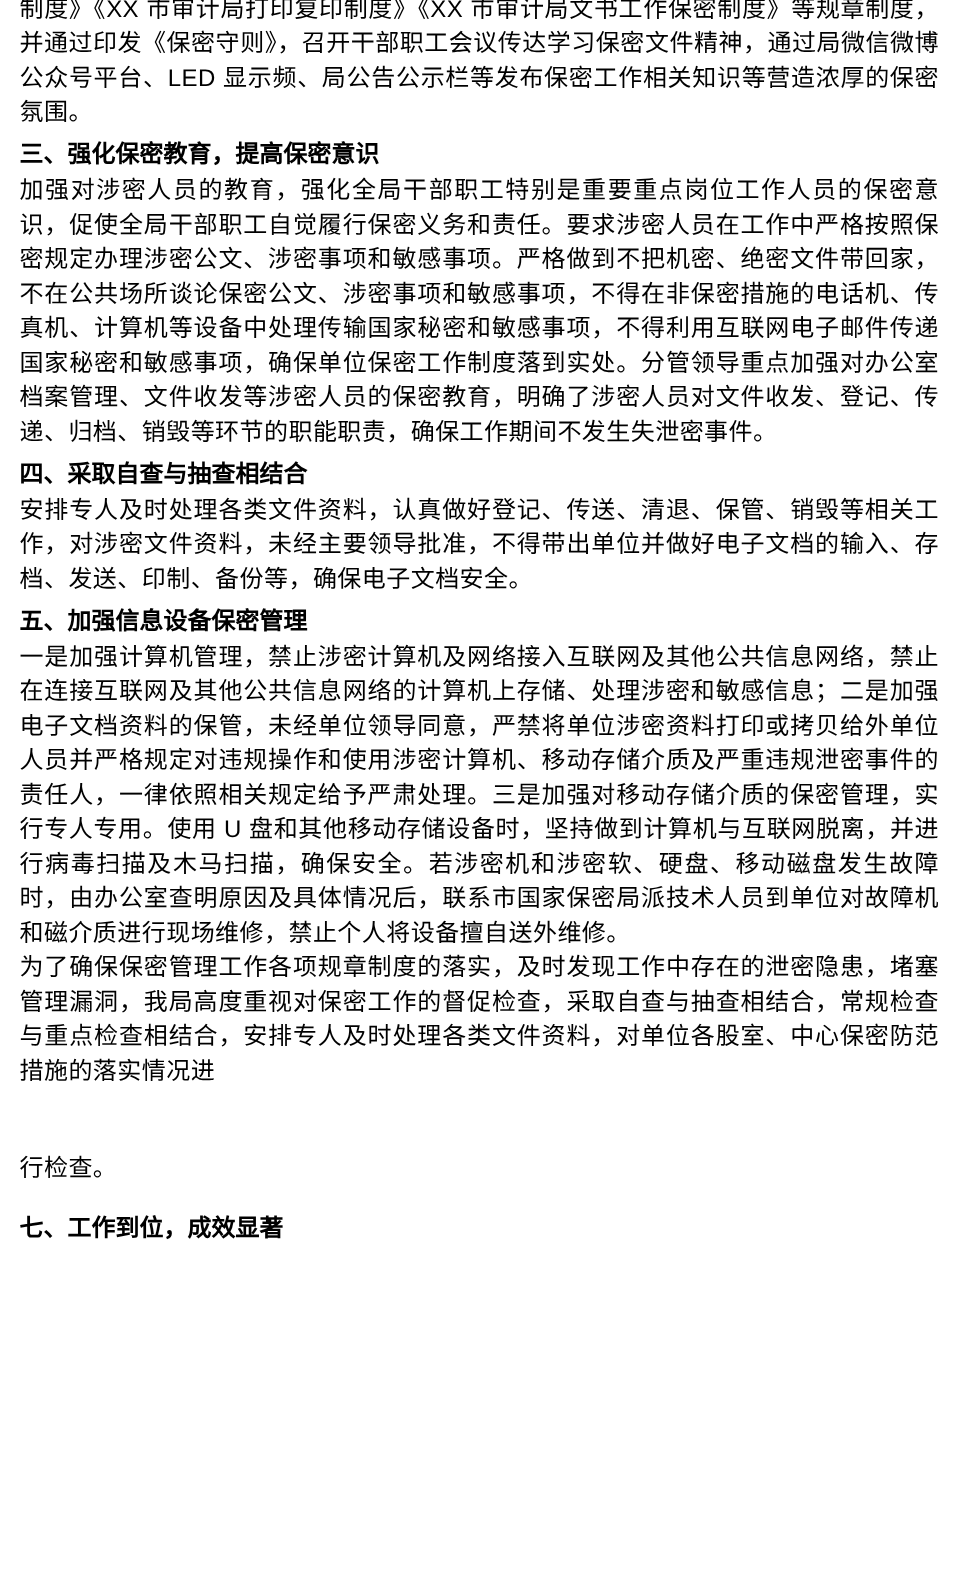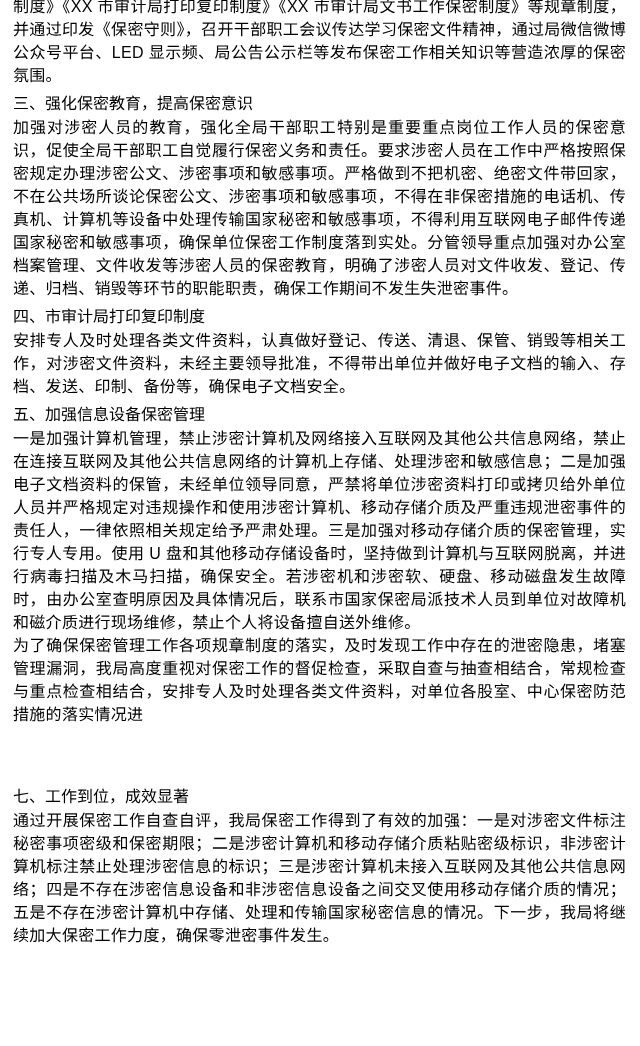--- a/index.html
+++ b/index.html
@@ -19,42 +19,42 @@
   }
   .doc .para,
   .doc .heading {
     font-size: 16px;
     line-height: 23px;
     text-align: justify;
     text-justify: inter-ideograph;
     word-break: break-all;
   }
   .doc .heading {
-    font-weight: 400;
+    font-weight: 700;
     margin-top: 5px;
     margin-bottom: 1px;
   }
   .doc .para {
     font-weight: 400;
     letter-spacing: 0.3px;
   }
   .gap-large { height: 42px; }
   .gap-small { height: 12px; }
 </style>
 </head>
 <body style="background: rgb(255, 255, 255); color: rgb(0, 0, 0);">
 
 <main class="doc">
   <div id="sections">
       <p class="para">制度》《XX 市审计局打印复印制度》《XX 市审计局文书工作保密制度》等规章制度，并通过印发《保密守则》，召开干部职工会议传达学习保密文件精神，通过局微信微博公众号平台、LED 显示频、局公告公示栏等发布保密工作相关知识等营造浓厚的保密氛围。</p>
       <h2 class="heading">三、强化保密教育，提高保密意识</h2>
       <p class="para">加强对涉密人员的教育，强化全局干部职工特别是重要重点岗位工作人员的保密意识，促使全局干部职工自觉履行保密义务和责任。要求涉密人员在工作中严格按照保密规定办理涉密公文、涉密事项和敏感事项。严格做到不把机密、绝密文件带回家，不在公共场所谈论保密公文、涉密事项和敏感事项，不得在非保密措施的电话机、传真机、计算机等设备中处理传输国家秘密和敏感事项，不得利用互联网电子邮件传递国家秘密和敏感事项，确保单位保密工作制度落到实处。分管领导重点加强对办公室档案管理、文件收发等涉密人员的保密教育，明确了涉密人员对文件收发、登记、传递、归档、销毁等环节的职能职责，确保工作期间不发生失泄密事件。</p>
-      <h2 class="heading">四、市审计局打印复印制度</h2>
+      <h2 class="heading">四、采取自查与抽查相结合</h2>
       <p class="para">安排专人及时处理各类文件资料，认真做好登记、传送、清退、保管、销毁等相关工作，对涉密文件资料，未经主要领导批准，不得带出单位并做好电子文档的输入、存档、发送、印制、备份等，确保电子文档安全。</p>
       <h2 class="heading">五、加强信息设备保密管理</h2>
       <p class="para">一是加强计算机管理，禁止涉密计算机及网络接入互联网及其他公共信息网络，禁止在连接互联网及其他公共信息网络的计算机上存储、处理涉密和敏感信息；二是加强电子文档资料的保管，未经单位领导同意，严禁将单位涉密资料打印或拷贝给外单位人员并严格规定对违规操作和使用涉密计算机、移动存储介质及严重违规泄密事件的责任人，一律依照相关规定给予严肃处理。三是加强对移动存储介质的保密管理，实行专人专用。使用 U 盘和其他移动存储设备时，坚持做到计算机与互联网脱离，并进行病毒扫描及木马扫描，确保安全。若涉密机和涉密软、硬盘、移动磁盘发生故障时，由办公室查明原因及具体情况后，联系市国家保密局派技术人员到单位对故障机和磁介质进行现场维修，禁止个人将设备擅自送外维修。</p>
       <p class="para">为了确保保密管理工作各项规章制度的落实，及时发现工作中存在的泄密隐患，堵塞管理漏洞，我局高度重视对保密工作的督促检查，采取自查与抽查相结合，常规检查与重点检查相结合，安排专人及时处理各类文件资料，对单位各股室、中心保密防范措施的落实情况进</p>
       <div class="gap-large"></div>
+      <p class="para">行检查。</p>
       <div class="gap-small"></div>
       <h2 class="heading">七、工作到位，成效显著</h2>
-      <p class="para">通过开展保密工作自查自评，我局保密工作得到了有效的加强：一是对涉密文件标注秘密事项密级和保密期限；二是涉密计算机和移动存储介质粘贴密级标识，非涉密计算机标注禁止处理涉密信息的标识；三是涉密计算机未接入互联网及其他公共信息网络；四是不存在涉密信息设备和非涉密信息设备之间交叉使用移动存储介质的情况；五是不存在涉密计算机中存储、处理和传输国家秘密信息的情况。下一步，我局将继续加大保密工作力度，确保零泄密事件发生。</p>
     </div>
 </main>
 
 </body></html>

